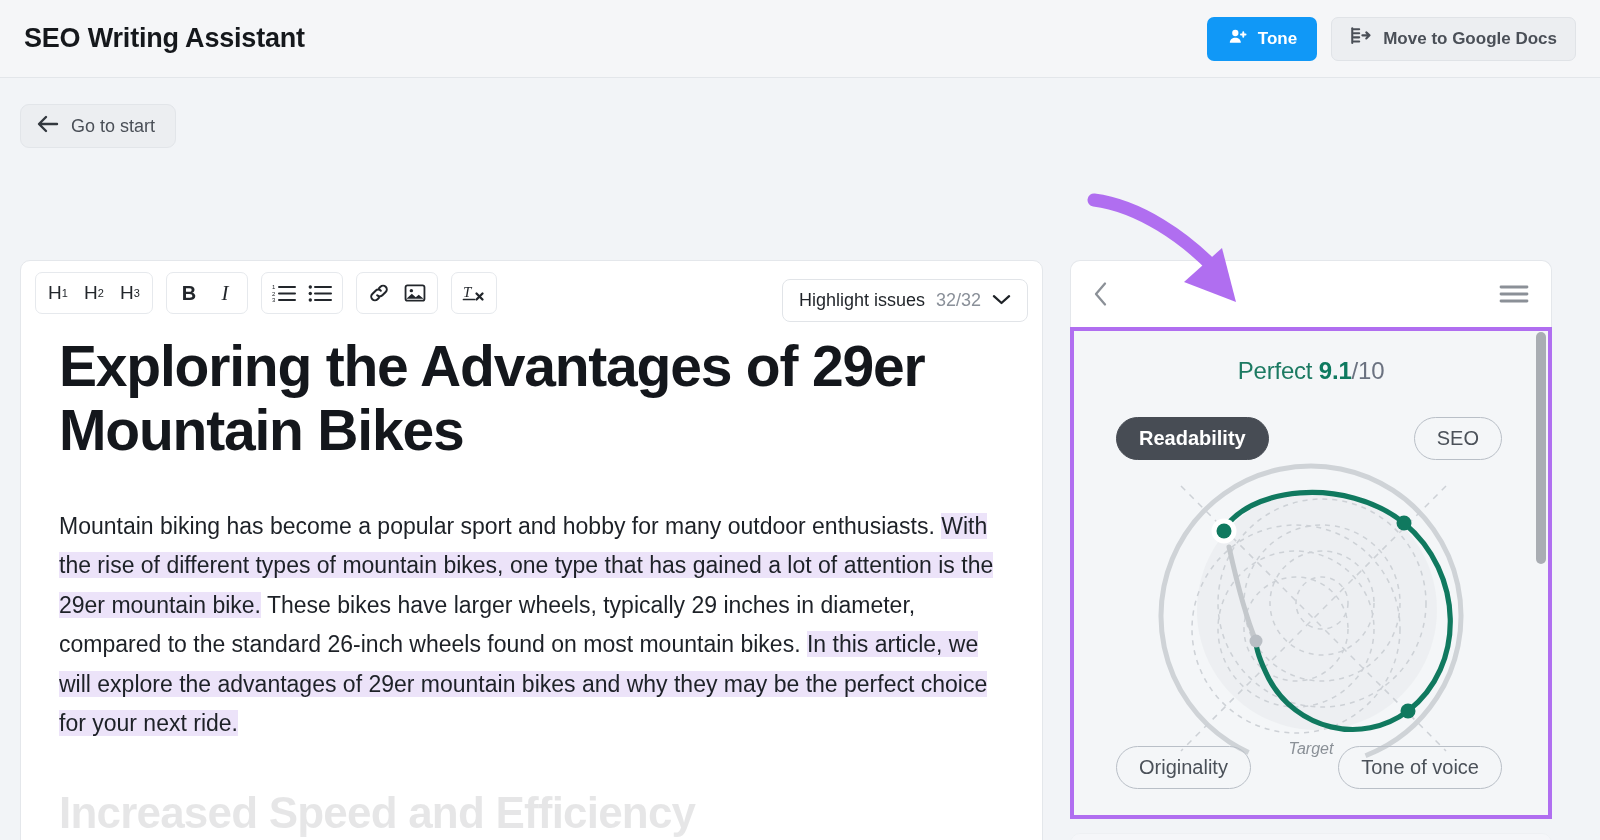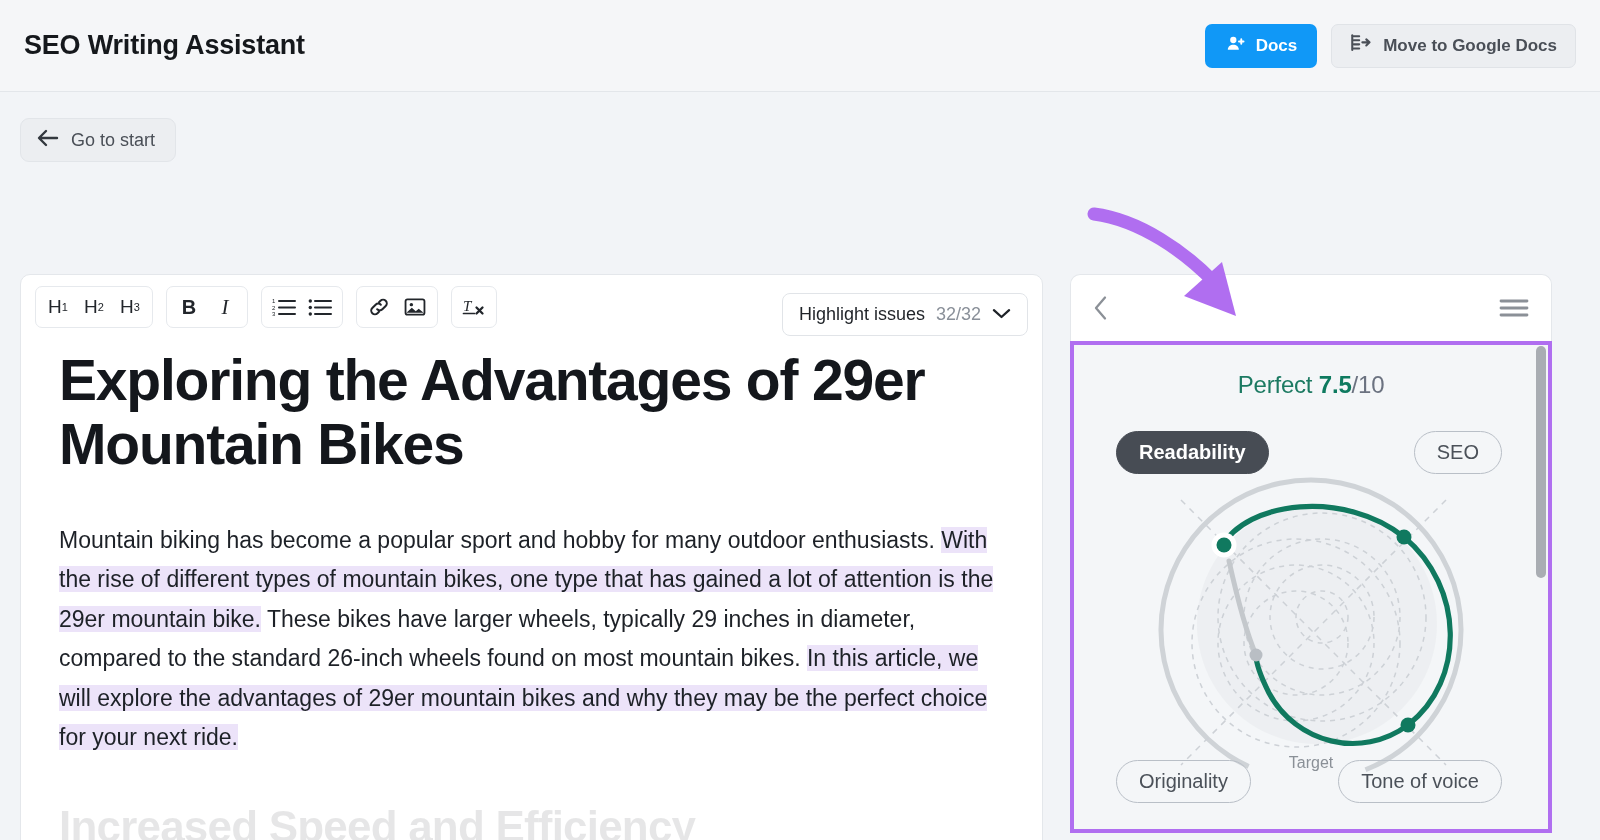--- a/index.html
+++ b/index.html
@@ -8,21 +8,21 @@
     width: 1600px;
     height: 840px;
     overflow: hidden;
     background: #f2f4f7;
     font-family: "Liberation Sans", sans-serif;
     -webkit-font-smoothing: antialiased;
   }
 
   
   .app-header {
-    height: 92px;
+    height: 78px;
     background: #f5f6f8;
     border-bottom: 1px solid #e3e6ea;
     display: flex;
     align-items: center;
     padding: 0 24px;
     position: relative;
   }
   .app-title {
     font-size: 27px;
     font-weight: bold;
@@ -252,20 +252,21 @@
     color: #ffffff;
     border-color: #474c54;
     font-weight: bold;
   }
 
   .radar-wrap {
     position: absolute;
     left: 0; right: 0; top: 120px;
     display: flex;
     justify-content: center;
+    font-style: italic;
   }
 
   .smart-writer {
     background: #fff;
     border: 1px solid #e4e7eb;
     border-radius: 10px 10px 0 0;
     margin-top: 14px;
     height: 86px;
     display: flex;
     align-items: center;
@@ -310,21 +311,21 @@
 
   <div class="header-actions">
     <button class="btn-share">
       <span>
         <svg width="21" height="21" viewBox="0 0 24 24" fill="none">
           <circle cx="9.5" cy="8" r="3.6" fill="#fff"></circle>
           <path d="M3.2 19c0-3.4 2.9-5.6 6.3-5.6s6.3 2.2 6.3 5.6" fill="#fff"></path>
           <path d="M18.6 7.2v5.2M16 9.8h5.2" stroke="#fff" stroke-width="2.2" stroke-linecap="round"></path>
         </svg>
       </span>
-      <span>Docs</span>
+      <span>Tone</span>
     </button>
 
     <button class="btn-gdocs">
       <span>
         <svg width="22" height="20" viewBox="0 0 24 22" fill="none">
           <path d="M4 3.5h6M4 8h6M4 12.5h6M4 17h6" stroke="#4a4f57" stroke-width="2.3" stroke-linecap="round"></path>
           <path d="M2.4 2.6v16" stroke="#4a4f57" stroke-width="2.3" stroke-linecap="round"></path>
           <path d="M13.5 10.3h7.6M17.8 7l3.6 3.3-3.6 3.4" stroke="#4a4f57" stroke-width="2.3" stroke-linecap="round" stroke-linejoin="round"></path>
         </svg>
       </span>
@@ -440,21 +441,21 @@
         <svg width="30" height="22" viewBox="0 0 30 22" fill="none">
           <path d="M2 4h26M2 11h26M2 18h26" stroke="#8b9097" stroke-width="2.8" stroke-linecap="round"></path>
         </svg>
       </span>
     </div>
 
     <div class="score-card">
 
       <div class="score-line">
         <span>Perfect</span>
-        <span class="num">7.5</span><span class="den">/10</span>
+        <span class="num">9.1</span><span class="den">/10</span>
       </div>
 
       <div class="pill-row top">
         <div class="pill active">Readability</div>
         <div class="pill">SEO</div>
       </div>
 
       <div class="radar-wrap">
         <svg width="330" height="330" viewBox="0 0 330 330">
 

